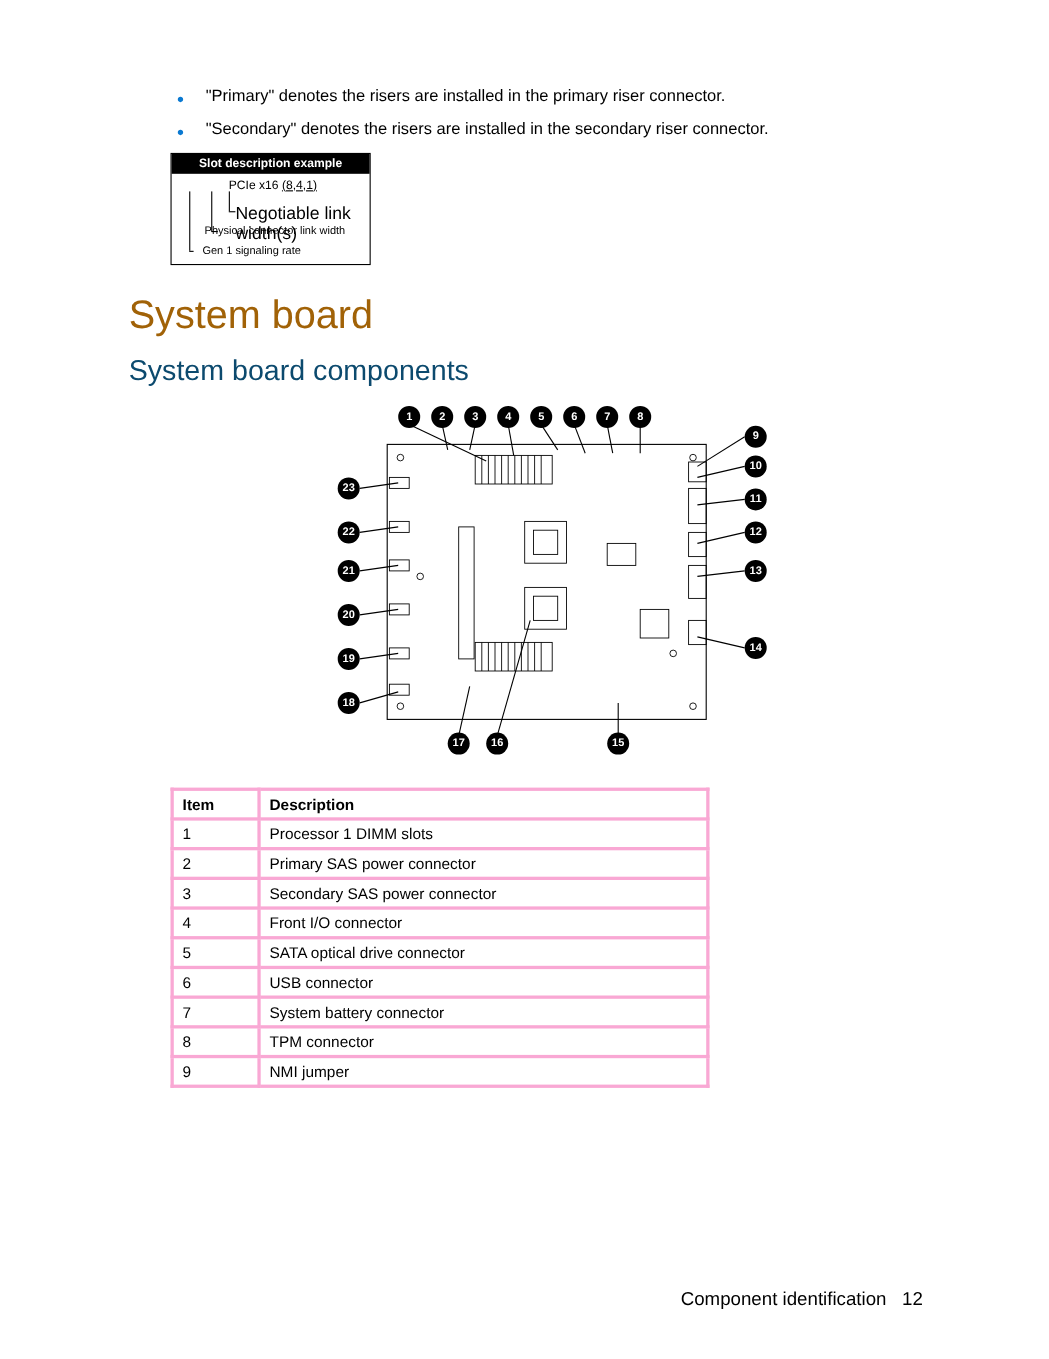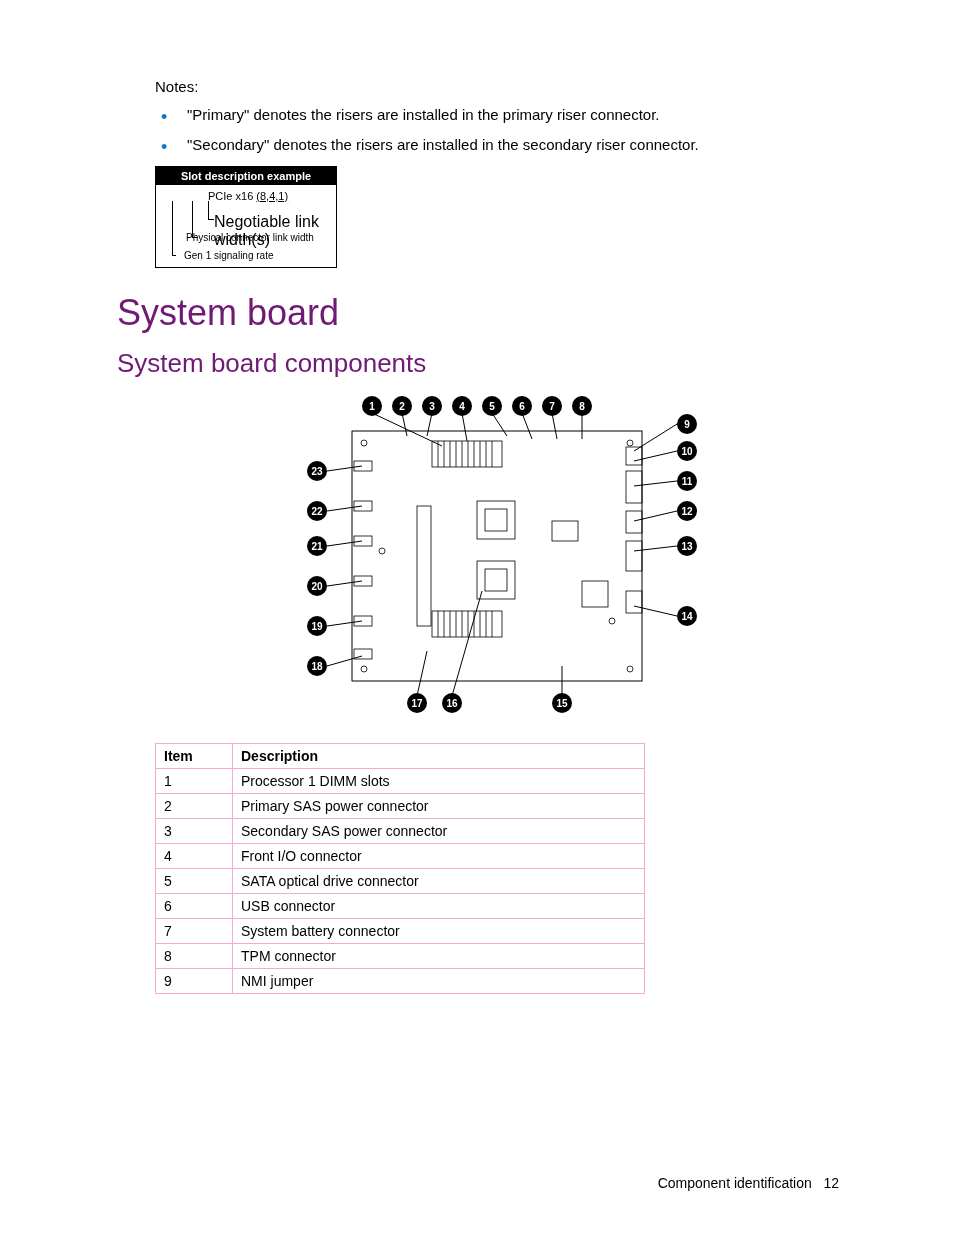--- a/index.html
+++ b/index.html
@@ -67,28 +67,28 @@
   .slot-box .u  { text-decoration: underline; }
   .slot-box .l2 { position: absolute; left: 58px; top: 28px; font-size: 16px; }
   .slot-box .l3 { position: absolute; left: 30px; top: 47px; font-size: 10px; }
   .slot-box .l4 { position: absolute; left: 28px; top: 65px; font-size: 10px; }
   .slot-box .vline { position:absolute; width:0; border-left:1px solid #000; }
   .slot-box .hline { position:absolute; height:0; border-top:1px solid #000; }
 
   h1.hp-h1 {
     font-family: Arial, Helvetica, sans-serif;
     font-weight: normal;
-    color: #701a75;
+    color: #a16207;
     font-size: 36px;
     margin: 24px 0 8px -38px;
   }
   h2.hp-h2 {
     font-family: Arial, Helvetica, sans-serif;
     font-weight: normal;
-    color: #701a75;
+    color: #0c4a6e;
     font-size: 26px;
     margin: 14px 0 12px -38px;
   }
 
   .diagram-wrap {
     width: 100%;
     display: flex;
     justify-content: center;
   }
   svg.diagram {
@@ -117,44 +117,43 @@
   }
   .thin { stroke:#000; stroke-width:0.8; fill:none; }
 
   table.comp {
     border-collapse: collapse;
     margin-top: 22px;
     width: 490px;
     font-size: 14px;
   }
   table.comp th, table.comp td {
-    border: 1px solid #f9a8d4;
+    border: 3px solid #f9a8d4;
     padding: 4px 8px;
     text-align: left;
     vertical-align: top;
   }
   table.comp th {
     font-weight: bold;
   }
   table.comp .col-item { width: 60px; }
 
   .footer {
     position: absolute;
     bottom: 44px;
     right: 115px;
-    font-size: 14px;
+    font-size: 17px;
     text-align: right;
   }
 </style>
 </head>
 <body>
 
 <div class="page">
 
-  <div class="notes-heading">Notes:</div>
 
   <ul class="bullets">
     <li>"Primary" denotes the risers are installed in the primary riser connector.</li>
     <li>"Secondary" denotes the risers are installed in the secondary riser connector.</li>
   </ul>
 
   <div class="slot-box">
     <div class="hdr">Slot description example</div>
     <div class="body">
 

